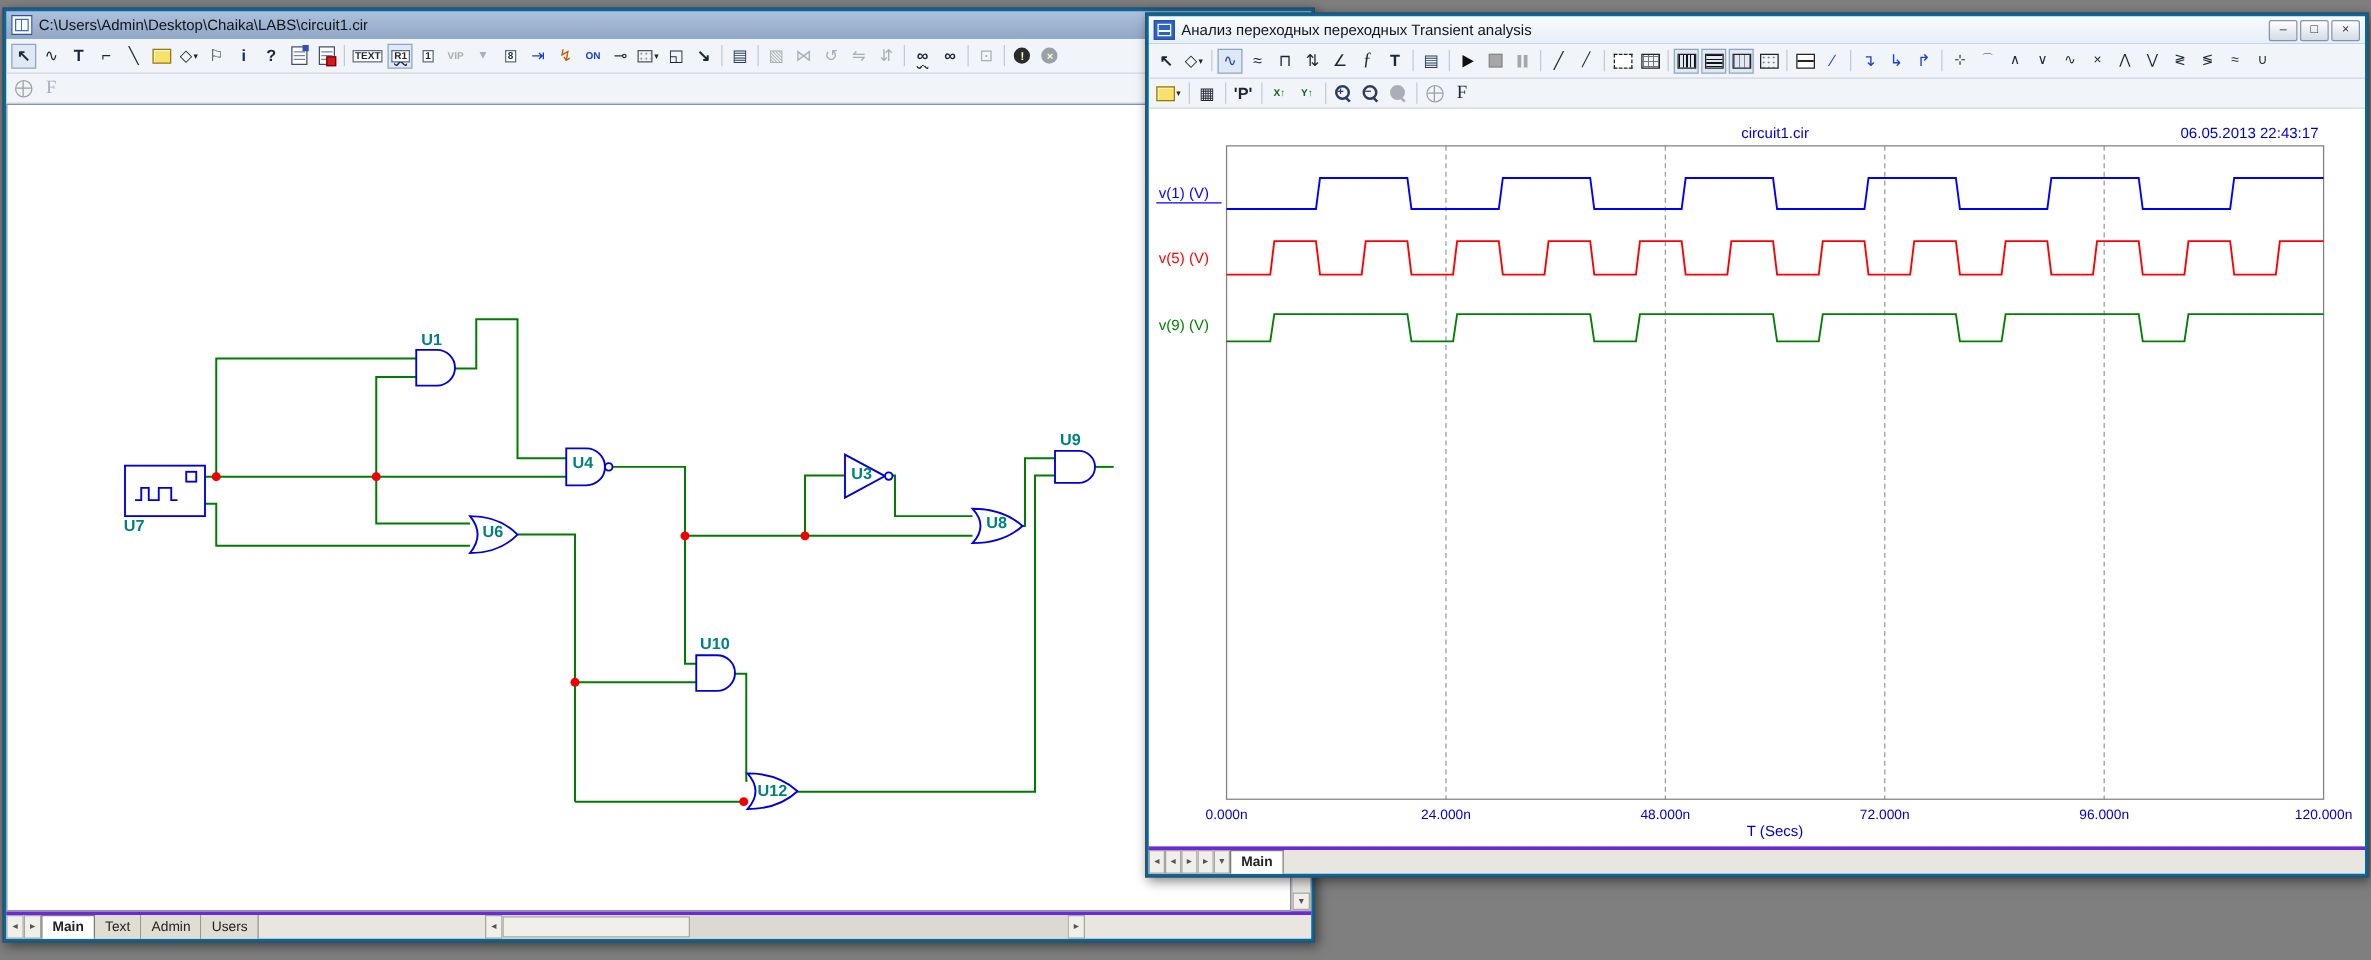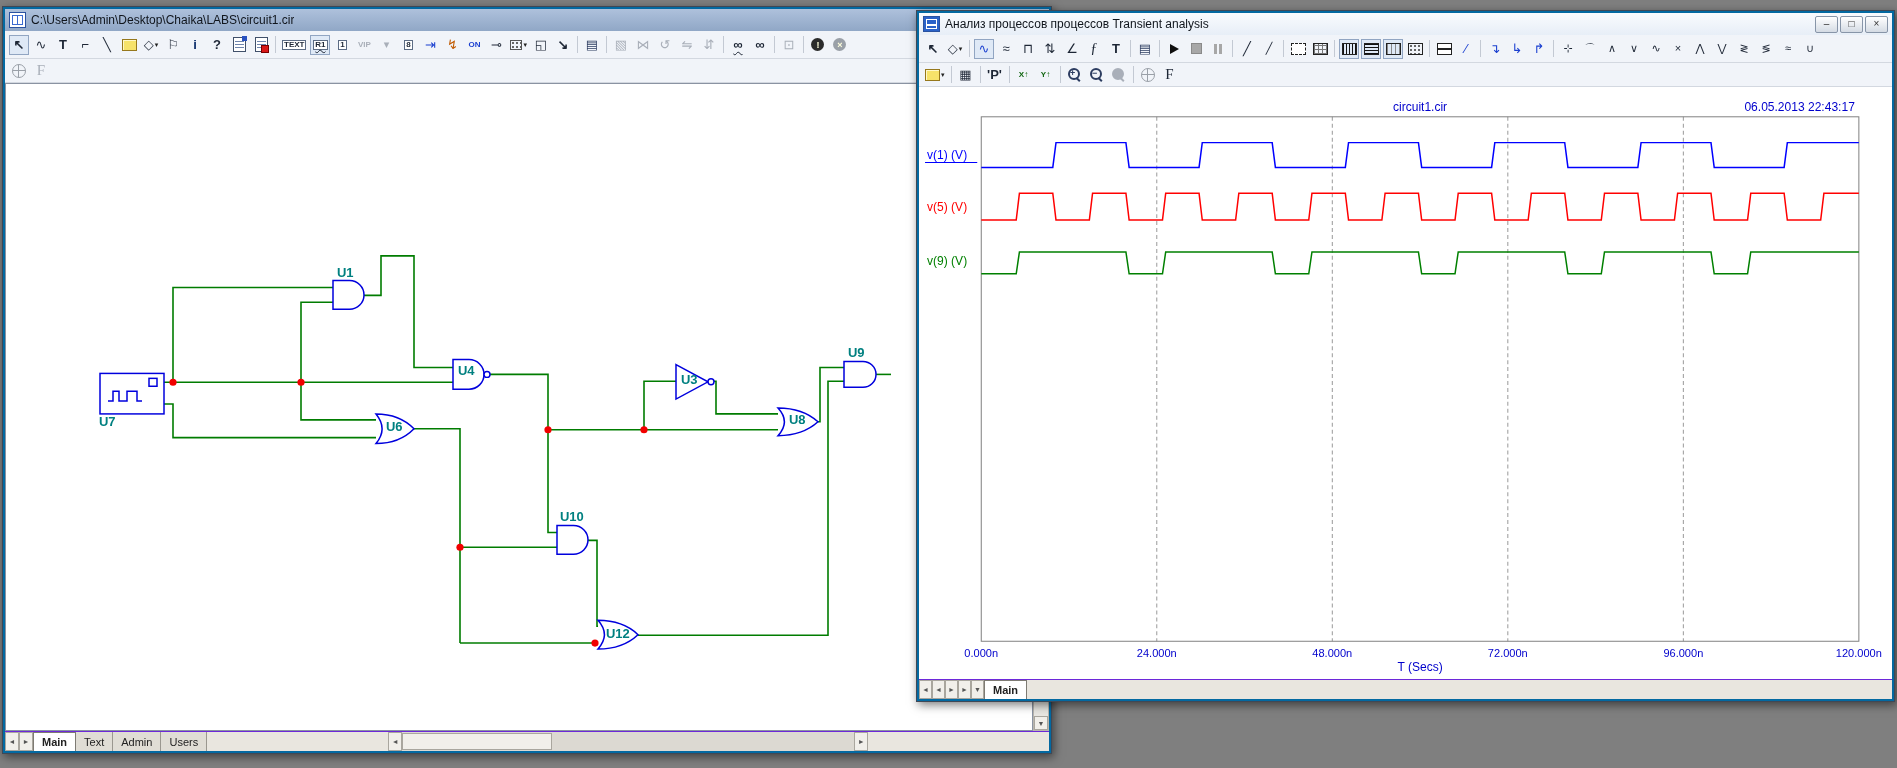--- a/index.html
+++ b/index.html
@@ -64,21 +64,21 @@
   .pat.split{background:linear-gradient(#fff 42%,#222 42%,#222 58%,#fff 58%);}
   .pat.mini{width:12px;height:10px;border-color:#555;}
   
   .workrow{flex:1;display:flex;min-height:0;}
   .schem-canvas{flex:1;background:#fff;border:1px solid #8a93a2;position:relative;overflow:hidden;}
   .vscroll{width:16px;background:#e8e6e1;border:1px solid #b8b5ae;display:flex;flex-direction:column;align-items:center;box-sizing:border-box;}
   .sbtn{width:14px;height:14px;background:#f1efea;border:1px solid #a9a69e;display:flex;align-items:center;justify-content:center;
     font-size:7px;color:#555;flex:0 0 auto;box-sizing:border-box;}
   .vthumb{width:14px;height:120px;background:#f1efea;border:1px solid #a9a69e;box-sizing:border-box;}
   .vspace{flex:1;}
-  .bottombar{height:19px;display:flex;align-items:stretch;background:#e9e6df;border-top:1px solid #6d28d9;font-size:11px;flex:0 0 auto;}
+  .bottombar{height:19px;display:flex;align-items:stretch;background:#e9e6df;border-top:3px solid #6d28d9;font-size:11px;flex:0 0 auto;}
   .tab{padding:0 8px;display:flex;align-items:center;border-right:1px solid #9a978f;color:#222;background:#e0ddd5;}
   .tab.selected{background:#ffffff;font-weight:bold;border:1px solid #7e7b73;border-bottom:none;}
   .hscroll{height:100%;background:#dcd9d2;position:relative;flex:0 0 auto;}
   .hthumb{position:absolute;top:1px;bottom:1px;background:#f1efea;border:1px solid #a9a69e;box-sizing:border-box;}
   .plotclient{flex:1;background:#ffffff;position:relative;min-height:0;}
   svg text{font-family:"Liberation Sans",sans-serif;}
   .flex-sp{flex:1;}
 </style>
 </head>
 <body>
@@ -311,21 +311,21 @@
         <span class="hthumb" style="left:0;width:150px;"></span>
       </span>
       <span class="sbtn" style="height:100%;">►</span>
       <span class="flex-sp"></span>
     </div>
 </div>
 
 <div class="win" id="right-window" style="left:916px;top:10px;width:979px;height:692px;z-index:5;">
   <div class="titlebar light">
     <span class="appicon blue"></span>
-    <span class="title-text">Анализ процессов процессов Transient analysis</span>
+    <span class="title-text">Анализ переходных переходных Transient analysis</span>
     <span class="winbtns" id="rw-winbtns">
         <span class="winbtn">–</span>
         <span class="winbtn">□</span>
         <span class="winbtn">×</span>
       </span>
   </div>
   <div class="toolbar tb1" id="rw-toolbar1">
       <span class="tbtn">
         <span class="glyph bold">↖</span>
       </span>

